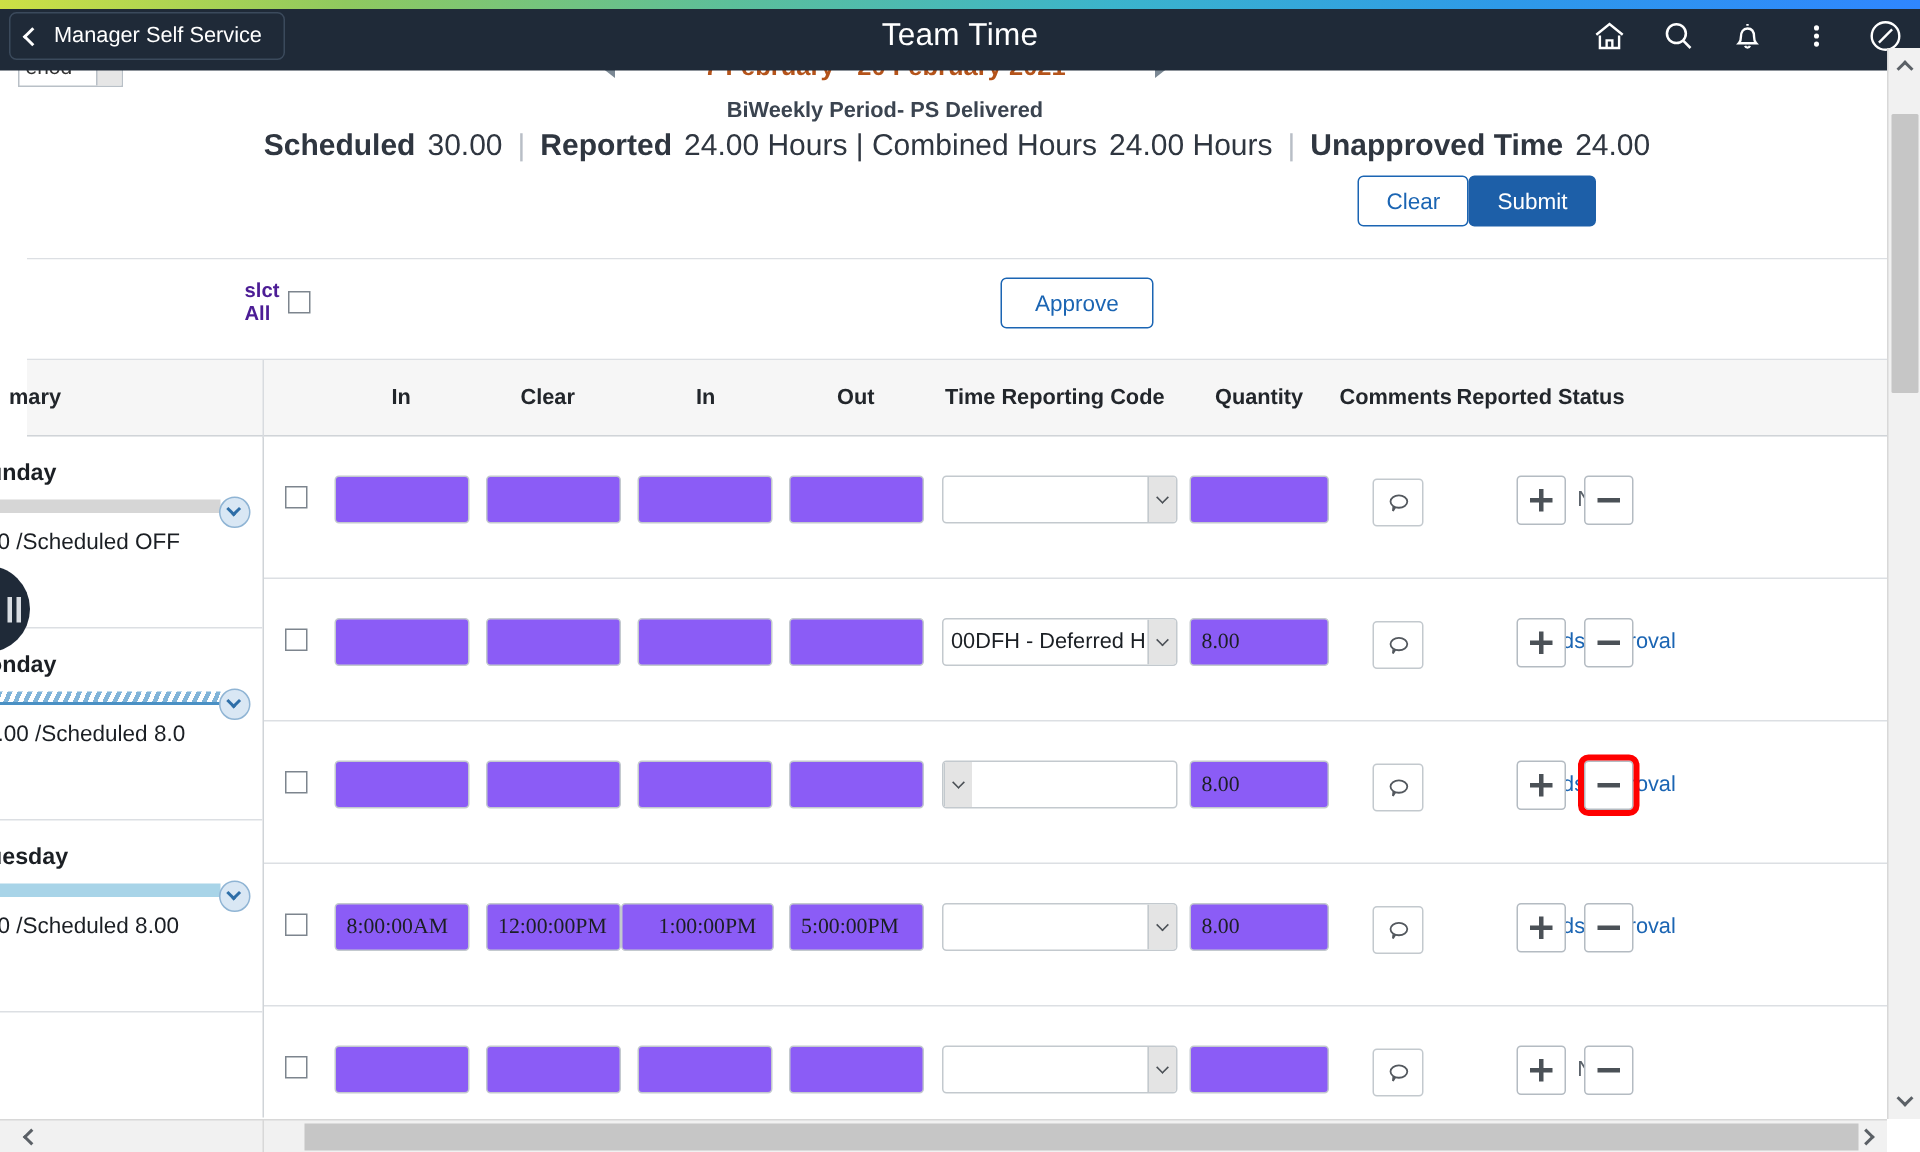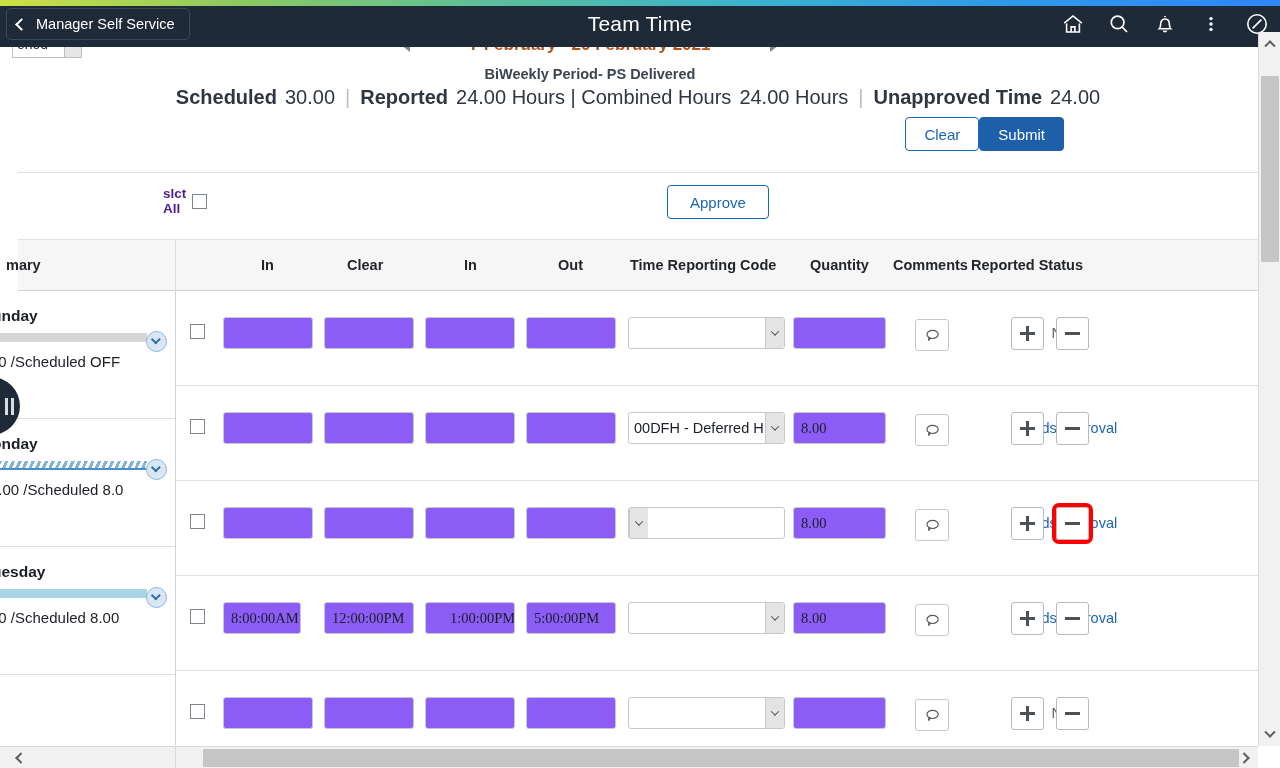--- a/index.html
+++ b/index.html
@@ -433,23 +433,23 @@
         <div class="pm plus">
           <span class="h"></span>
           <span class="v"></span>
         </div>
         <div class="pm minus hl">
           <span class="h"></span>
         </div>
       </div>
       <div class="row">
         <div class="cbx rcbx"></div>
-        <div class="inp" style="left:47px;width:78px;">8:00:00AM</div>
+        <div class="inp" style="left:47px;width:90px;">8:00:00AM</div>
         <div class="inp" style="left:148px;width:90px;">12:00:00PM</div>
-        <div class="inp" style="left:249px;width:90px;padding-left:24px;">1:00:00PM</div>
+        <div class="inp" style="left:238px;width:102px;padding-left:24px;">1:00:00PM</div>
         <div class="inp" style="left:350px;width:90px;">5:00:00PM</div>
         <div class="sel">
           <span class="txt"></span>
           <span class="sarrow">
             <span class="cd"></span>
           </span>
         </div>
         <div class="inp" style="left:617px;width:93px;">8.00</div>
         <div class="cmt">
           <svg width="17" height="17" viewBox="0 0 17 17" fill="none" stroke="#53585e" stroke-width="1.2">

